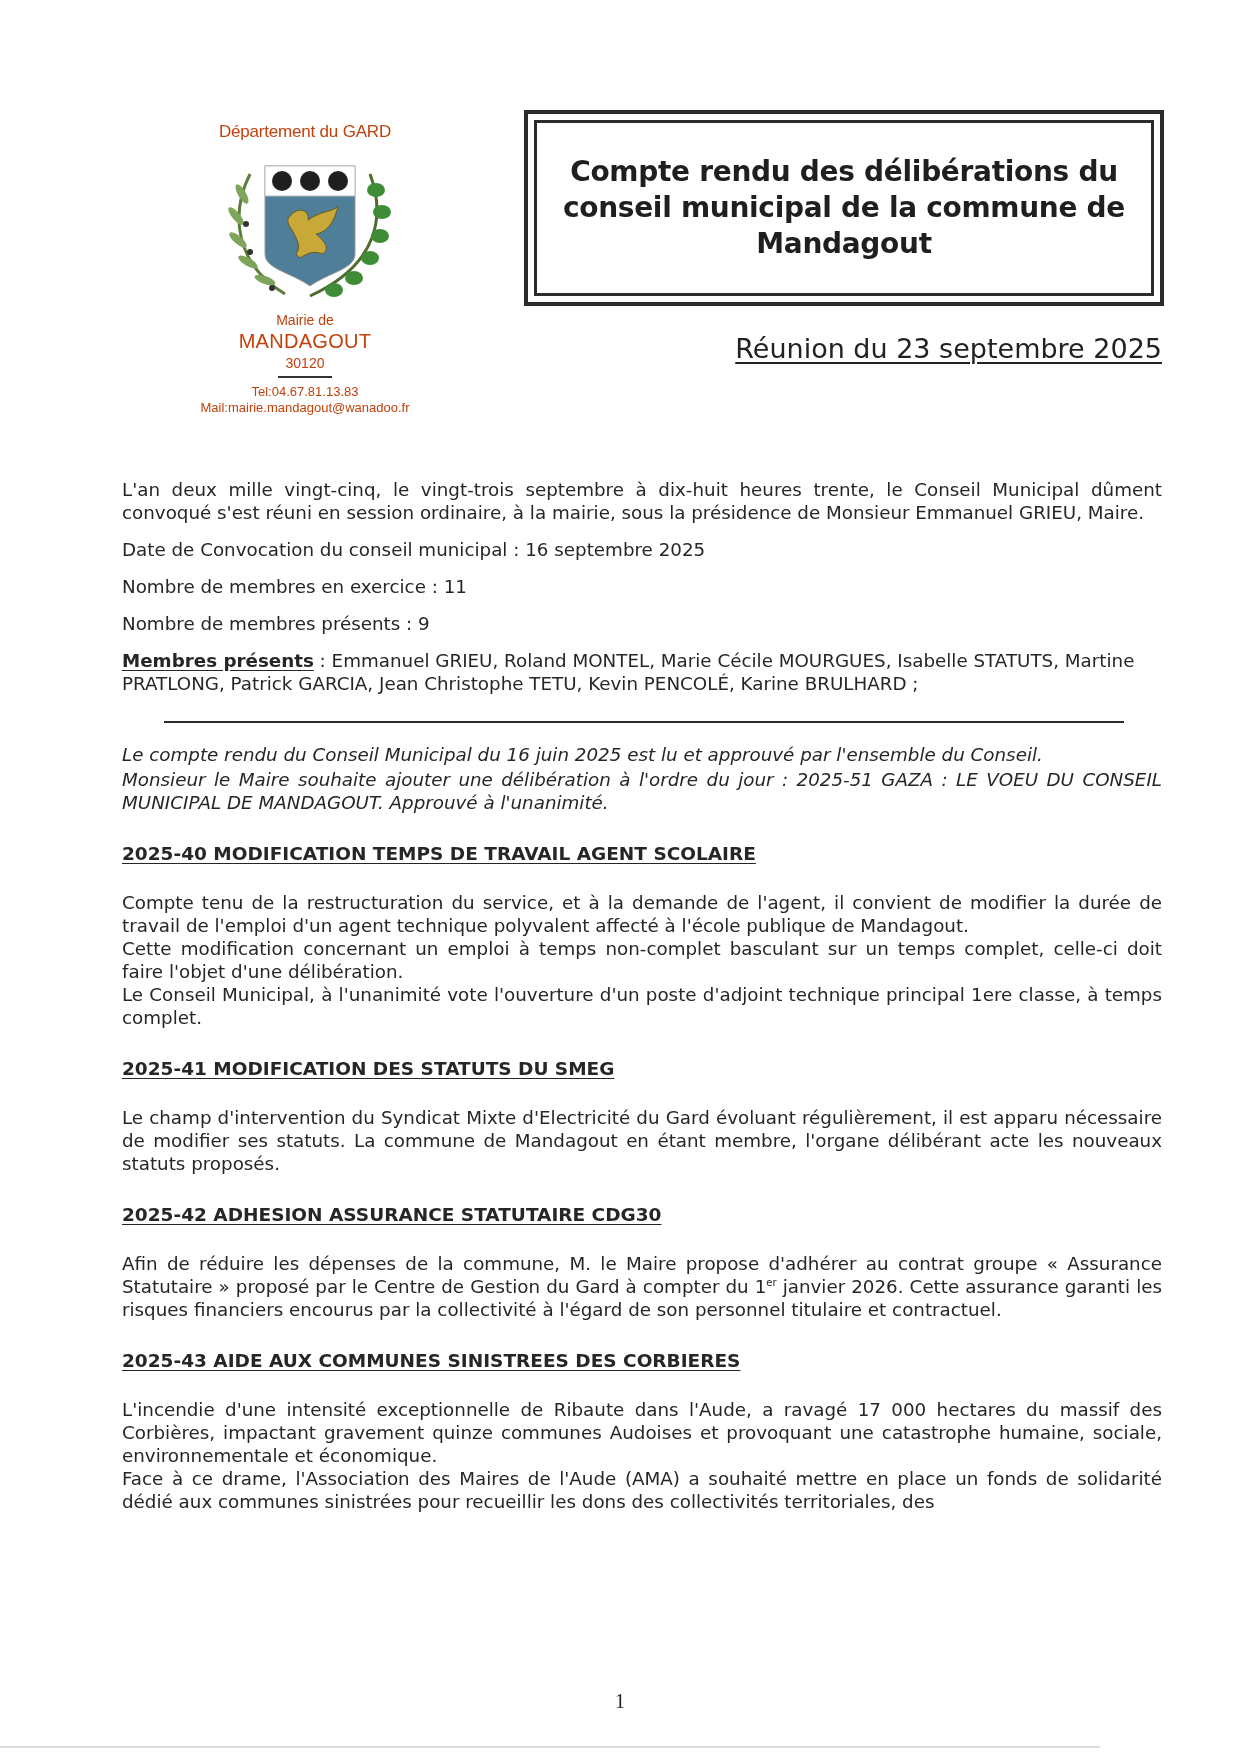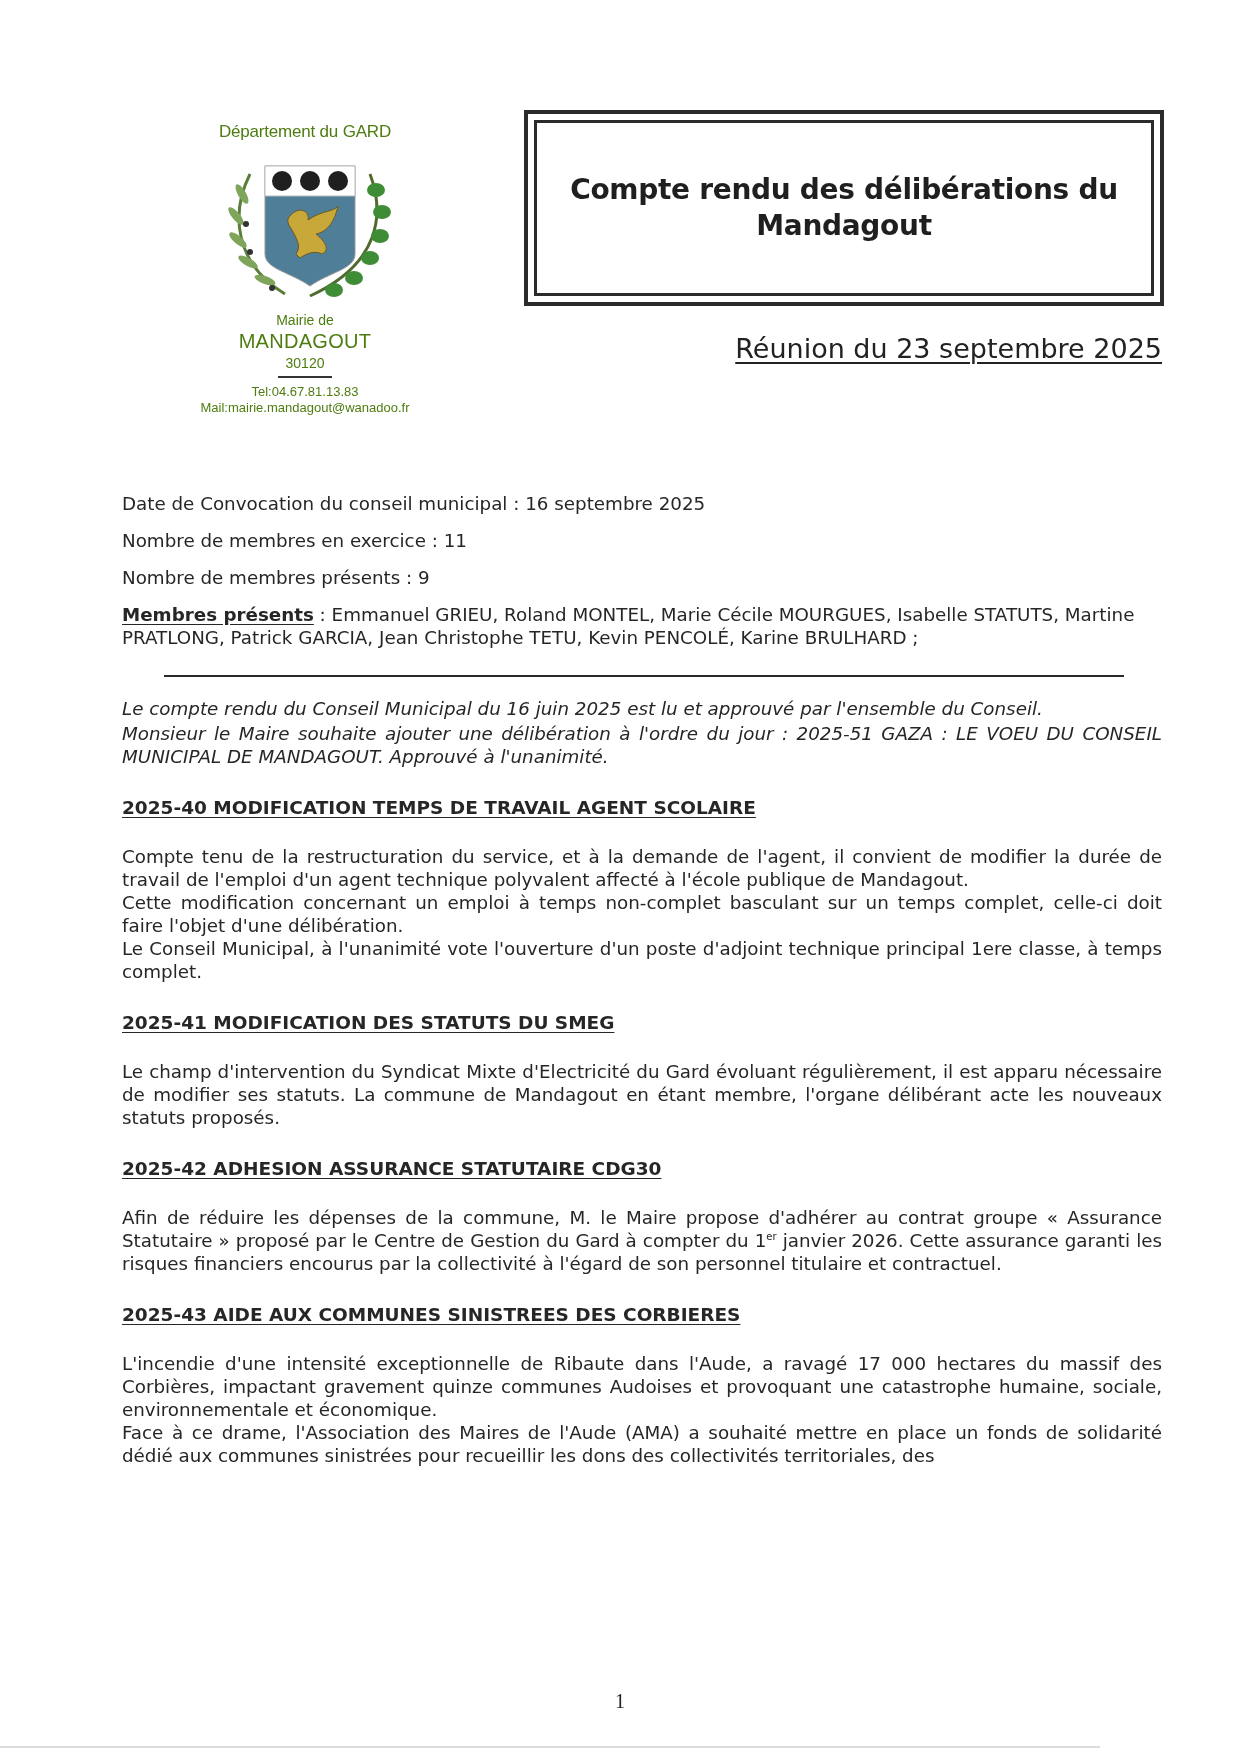--- a/index.html
+++ b/index.html
@@ -1,21 +1,21 @@
 <!DOCTYPE html>
 <html><head>
 <meta charset="utf-8">
 <style>
   html, body { margin: 0; padding: 0; background: #ffffff; }
   body { width: 1240px; height: 1753px; position: relative; overflow: hidden; color: #222; }
   .page { position: absolute; left: 0; top: 0; width: 1240px; height: 1753px; }
 
   
   .left-header { position: absolute; left: 150px; top: 122px; width: 310px; text-align: center;
-    font-family: "Liberation Sans", sans-serif; color: #4d7c0f; }
+    font-family: "Liberation Sans", sans-serif; color: #c2410c; }
   .dept { font-size: 17px; letter-spacing: -0.2px; }
   .crest { position: relative; width: 190px; height: 150px; margin: 12px auto 0 auto; }
   .mairie-de { font-size: 14px; margin-top: 8px; }
   .mairie-name { font-size: 20px; margin-top: 2px; letter-spacing: 0.3px; }
   .postcode { font-size: 14px; margin-top: 2px; }
   .sep { width: 54px; height: 2px; background: #333; margin: 5px auto 6px auto; }
   .tel, .mail { font-size: 13px; line-height: 16px; }
 
   
   .title-box { position: absolute; left: 524px; top: 110px; width: 640px; height: 196px;
@@ -95,28 +95,30 @@
     <div class="postcode">30120</div>
     <div class="sep"></div>
     <div class="tel">Tel:04.67.81.13.83</div>
     <div class="mail">Mail:mairie.mandagout@wanadoo.fr</div>
   </div>
 
   <div class="title-box">
     <div class="title-box-inner">
       <div class="title-text">
         <div>Compte rendu des délibérations du</div>
+        <div>conseil municipal de la commune de</div>
         <div>Mandagout</div>
       </div>
     </div>
   </div>
 
   <div class="meeting">Réunion du 23 septembre 2025</div>
 
   <div class="body">
+    <p class="p just">L'an deux mille vingt-cinq, le vingt-trois septembre à dix-huit heures trente, le Conseil Municipal dûment convoqué s'est réuni en session ordinaire, à la mairie, sous la présidence de Monsieur Emmanuel GRIEU, Maire.</p>
     <p class="p mt14">Date de Convocation du conseil municipal : 16 septembre 2025</p>
     <p class="p mt14">Nombre de membres en exercice : 11</p>
     <p class="p mt14">Nombre de membres présents : 9</p>
     <p class="p mt14"><span class="b u">Membres présents</span><span> : Emmanuel GRIEU, Roland MONTEL, Marie Cécile MOURGUES, Isabelle STATUTS, Martine PRATLONG, Patrick GARCIA, Jean Christophe TETU, Kevin PENCOLÉ, Karine BRULHARD ;</span></p>
 
     <div class="hr"></div>
 
     <p class="p it">Le compte rendu du Conseil Municipal du 16 juin 2025 est lu et approuvé par l'ensemble du Conseil.</p>
     <p class="p it just mt8">Monsieur le Maire souhaite ajouter une délibération à l'ordre du jour : 2025-51 GAZA : LE VOEU DU CONSEIL MUNICIPAL DE MANDAGOUT. Approuvé à l'unanimité.</p>
 

